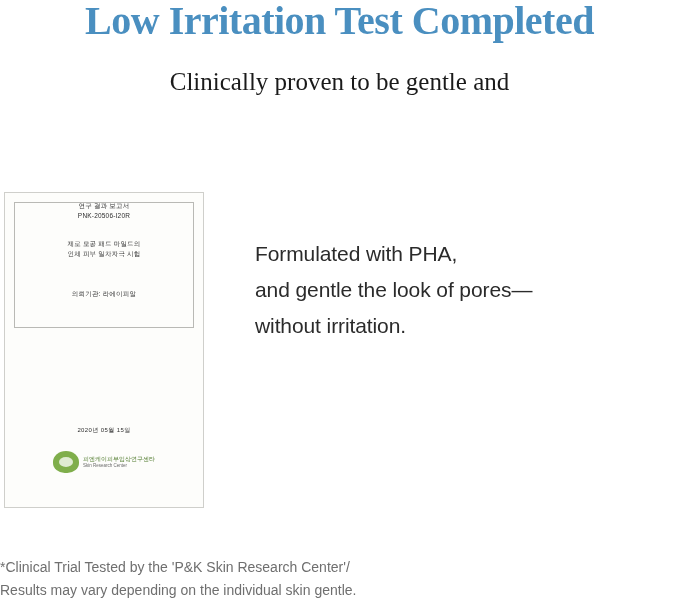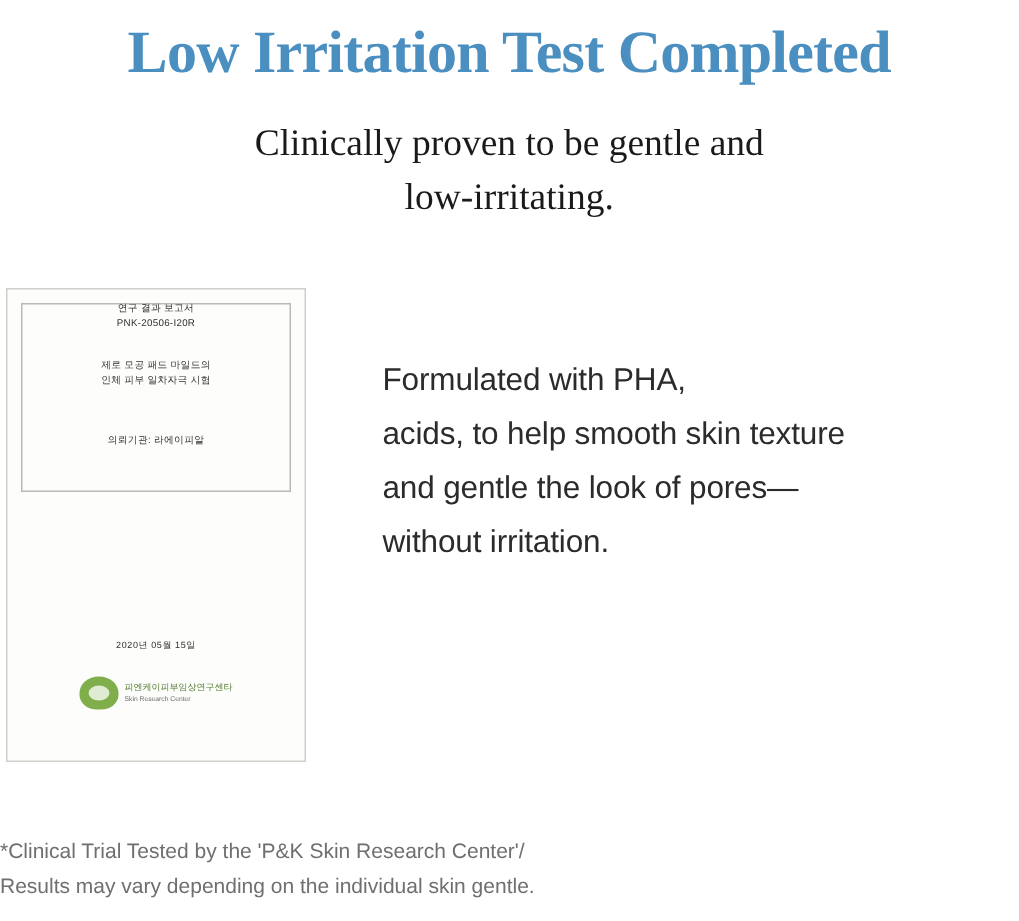--- a/index.html
+++ b/index.html
@@ -23,21 +23,21 @@
   }
 
   .headline {
     font-family: "Liberation Serif", serif;
     font-weight: bold;
     color: #4a8fc0;
     font-size: 40px;
     text-align: center;
     letter-spacing: -0.5px;
     margin: 0;
-    padding-top: 14px;
+    padding-top: 0;
     line-height: 1.05;
     white-space: nowrap;
   }
 
   .subhead {
     font-family: "Liberation Serif", serif;
     color: #1a1a1a;
     font-size: 25px;
     text-align: center;
     line-height: 1.42;
@@ -185,21 +185,20 @@
 </style>
 </head>
 <body>
 
 <div class="page">
 
   <h1 class="headline">Low Irritation Test Completed</h1>
 
   <div class="subhead">
     <div>Clinically proven to be gentle and</div>
-    <div>low-irritating.</div>
   </div>
 
   <div class="content-row">
 
     <div class="doc-wrap">
       <div class="doc">
 
         <div class="doc-inner-box"></div>
 
         <div class="doc-title-block">
@@ -224,21 +223,20 @@
             <span class="kr">피엔케이피부임상연구센타</span>
             <span class="en">Skin Research Center</span>
           </span>
         </div>
 
       </div>
     </div>
 
     <div class="body-copy">
       <p>Formulated with PHA,</p>
-      <p>acids, to help smooth skin texture</p>
       <p>and gentle the look of pores—</p>
       <p>without irritation.</p>
     </div>
 
   </div>
 
   <div class="footnote">
     <div>*Clinical Trial Tested by the 'P&amp;K Skin Research Center'/</div>
     <div>Results may vary depending on the individual skin gentle.</div>
   </div>

